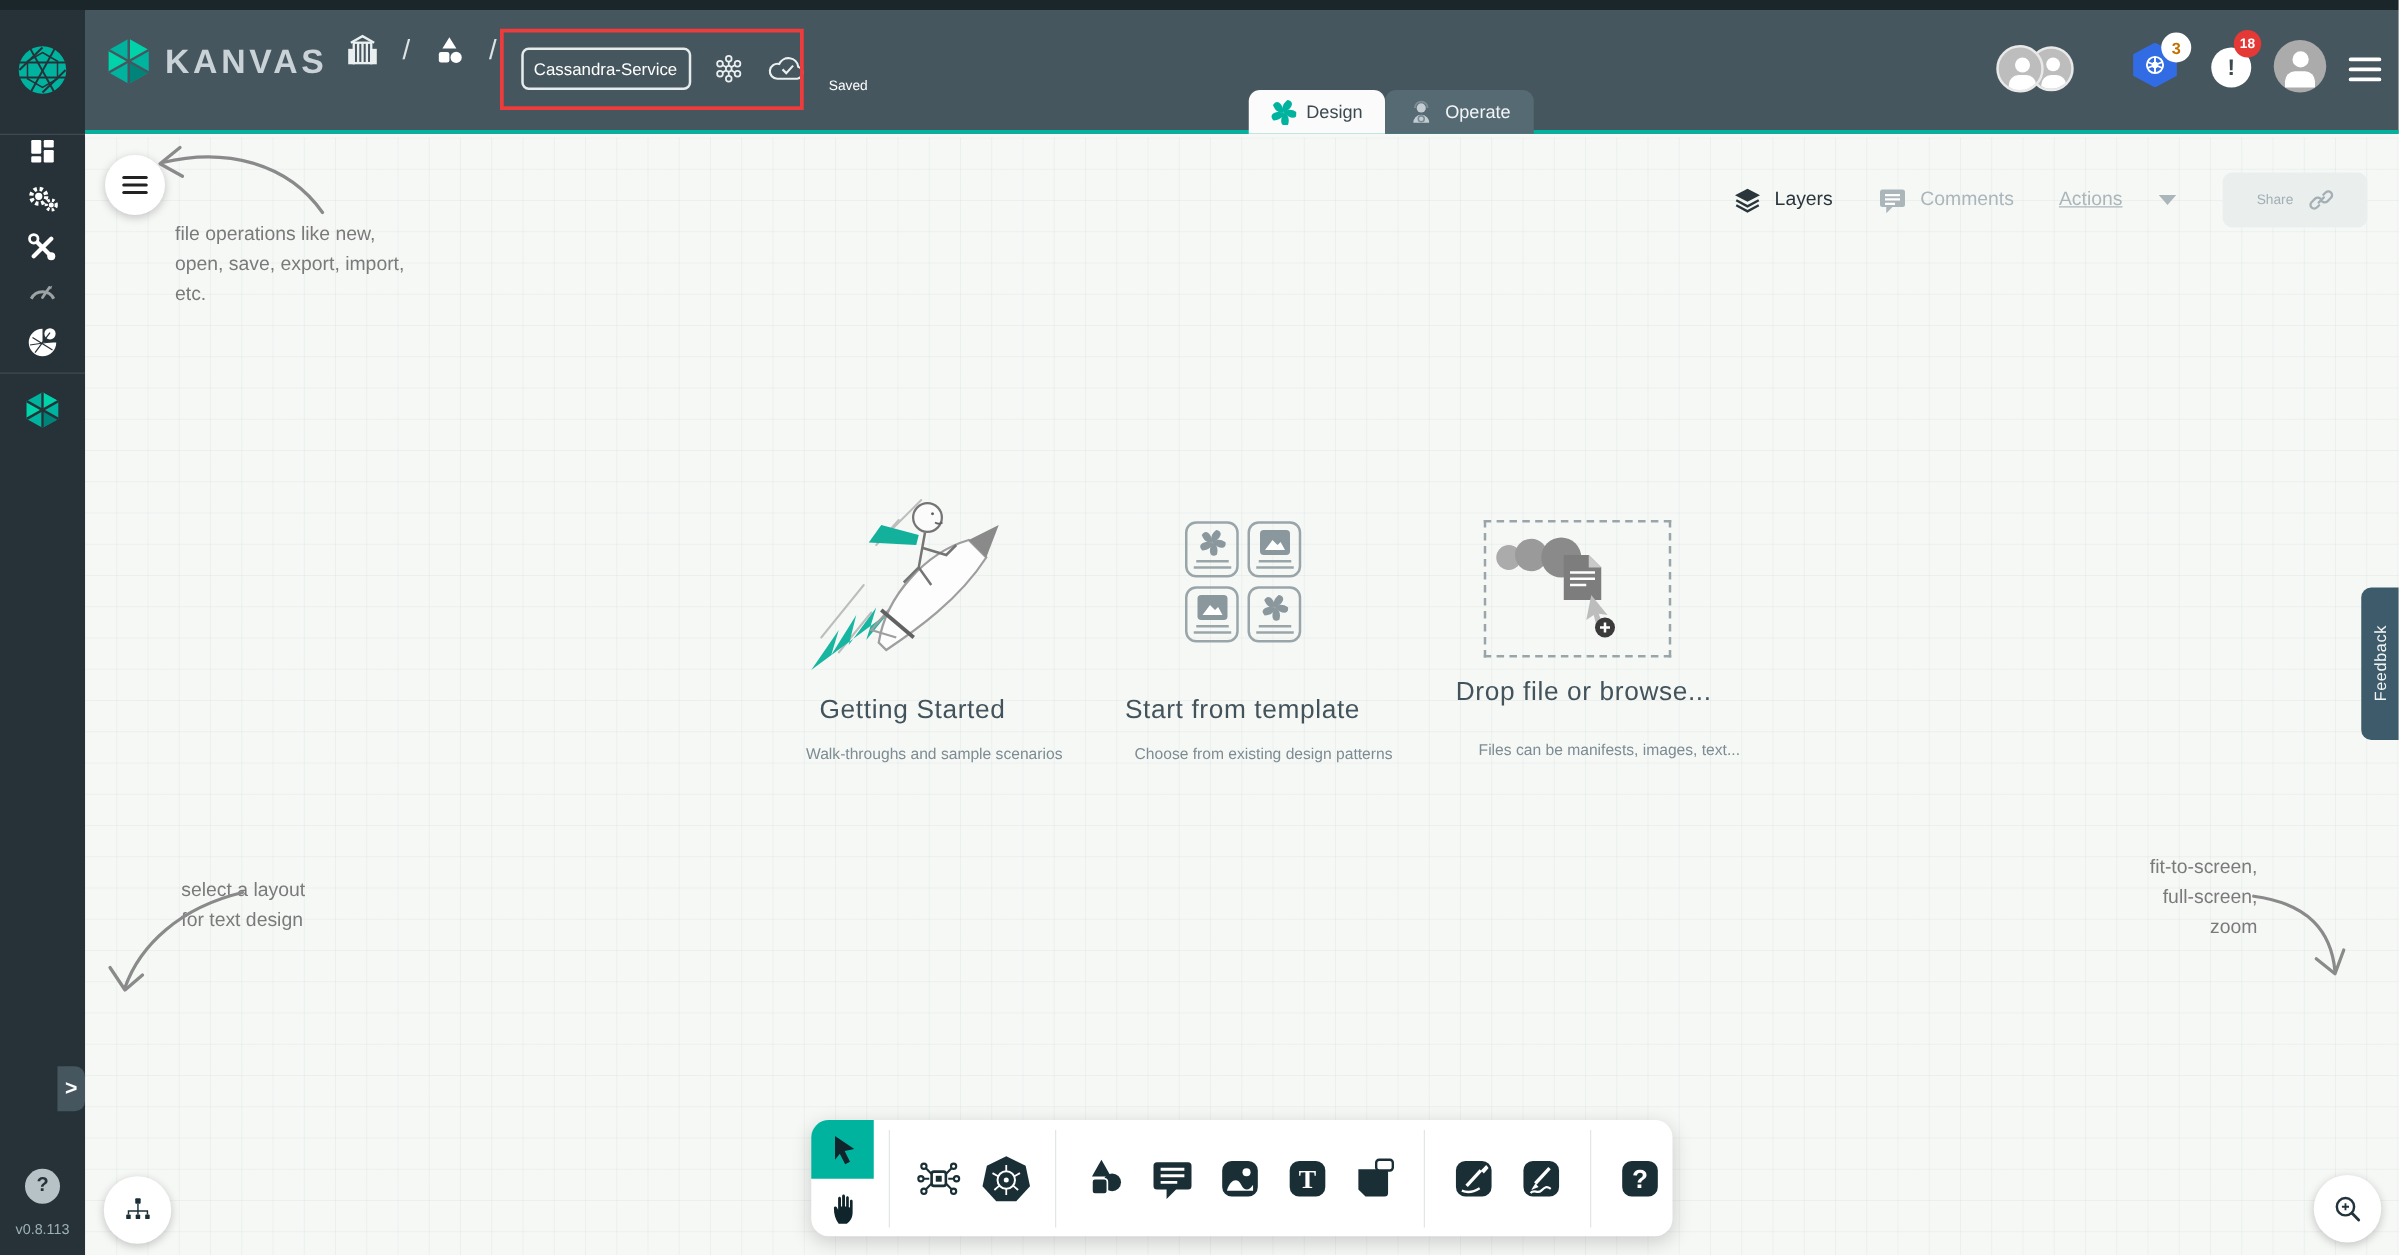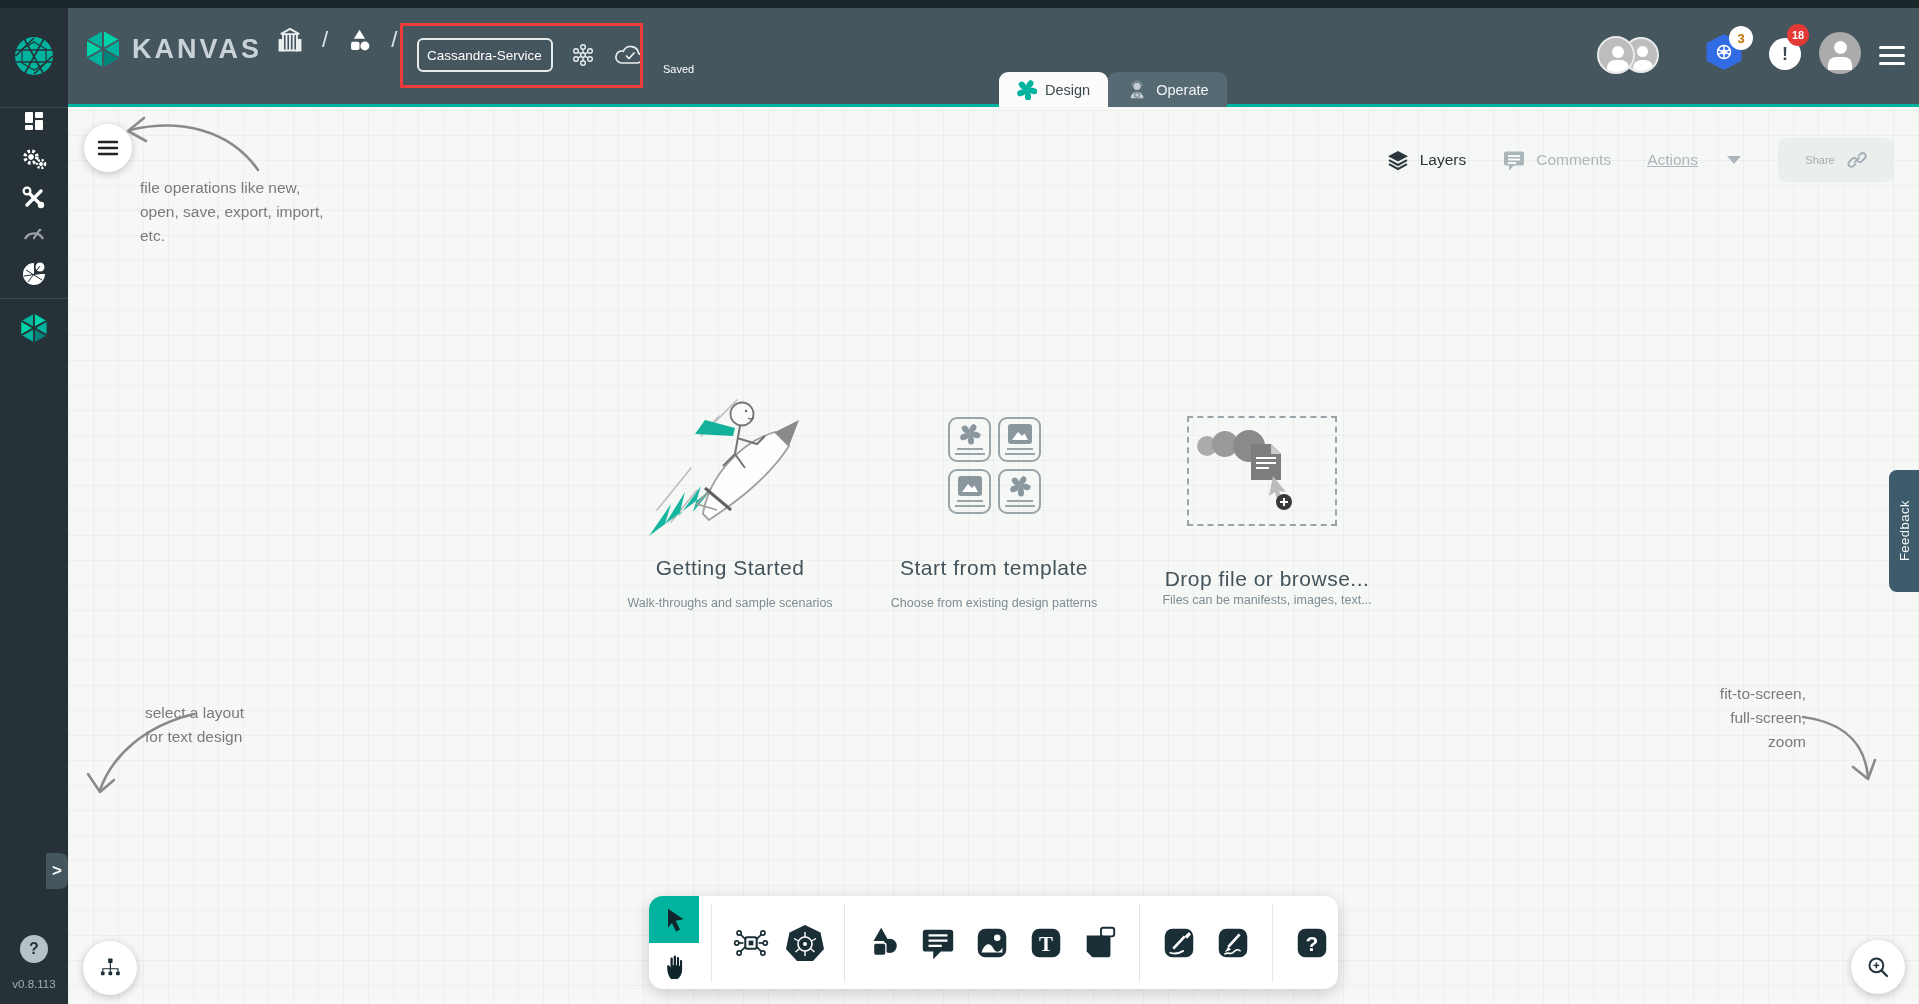--- a/index.html
+++ b/index.html
@@ -51,21 +51,21 @@
 
   .circle-btn { position:absolute; background:#fff; border-radius:50%; box-shadow:0 2px 8px rgba(0,0,0,0.22); display:flex; align-items:center; justify-content:center; cursor:pointer; }
 
   
   #canvas-actions { position:absolute; top:28px; right:25px; display:flex; align-items:center; gap:36px; }
   .ca-item { display:flex; align-items:center; gap:10px; font-size:15.5px; cursor:pointer; }
   #share-btn { width:116px; height:44px; background:#EAEFED; border-radius:8px; display:flex; align-items:center; justify-content:center; gap:12px; color:#A3AFB5; font-size:11px; cursor:pointer; }
 
   
   .es-title { position:absolute; color:#43535B; font-size:21px; text-align:center; letter-spacing:0.5px; }
-  .es-sub { position:absolute; color:#7D8C93; font-size:12.5px; text-align:center; }
+  .es-sub { position:absolute; color:#7D8C93; font-size:12.5px; text-align:right; }
   #drop-zone { position:absolute; left:1119px; top:306px; width:150px; height:110px; border:2px dashed #9AA5A9; cursor:pointer; }
   .tpl-grid { position:absolute; left:880px; top:307px; display:grid; grid-template-columns:43px 43px; grid-gap:7px; cursor:pointer; }
   .tpl-card { width:43px; height:45px; border:2px solid #9AA5A9; border-radius:9px; display:flex; flex-direction:column; align-items:center; padding-top:4px; background:transparent; }
   .tpl-lines { width:26px; border-top:2px solid #9AA5A9; margin-top:3px; }
 
   
   .annotation { position:absolute; color:#7A7A7A; font-size:15.5px; line-height:1.55; }
   .annotation div { white-space:nowrap; }
 
   
@@ -466,21 +466,21 @@
               </g>
           </g>
           <polygon points="84,58 97,74 90,73 93,81 88,82 86,74 80,78" fill="#BDBDBD"></polygon>
           <circle cx="95" cy="84" r="8" fill="#3A3A3A"></circle>
           <g stroke="#fff" stroke-width="2">
               <line x1="95" y1="80" x2="95" y2="88"></line>
               <line x1="91" y1="84" x2="99" y2="84"></line>
             </g>
         </svg>
       </div>
-      <div class="es-title" style="left:1089px; top:457px; width:220px;">Drop file or browse...</div>
+      <div class="es-title" style="left:1089px; top:432px; width:220px;">Drop file or browse...</div>
       <div class="es-sub" style="left:1074px; top:483px; width:250px;">Files can be manifests, images, text...</div>
     </div>
 
     <div class="annotation" style="left:77px; top:591px;">
       <div>select a layout</div>
       <div>for text design</div>
     </div>
     <svg class="abs" style="left:14px; top:594px;" width="120" height="110">
       <path d="M112,10 C62,22 30,52 18,86" fill="none" stroke="#8A8A8A" stroke-width="2.6" stroke-linecap="round"></path>
       <polyline points="6,70 18,88 32,76" fill="none" stroke="#8A8A8A" stroke-width="2.6" stroke-linecap="round" stroke-linejoin="round"></polyline>

